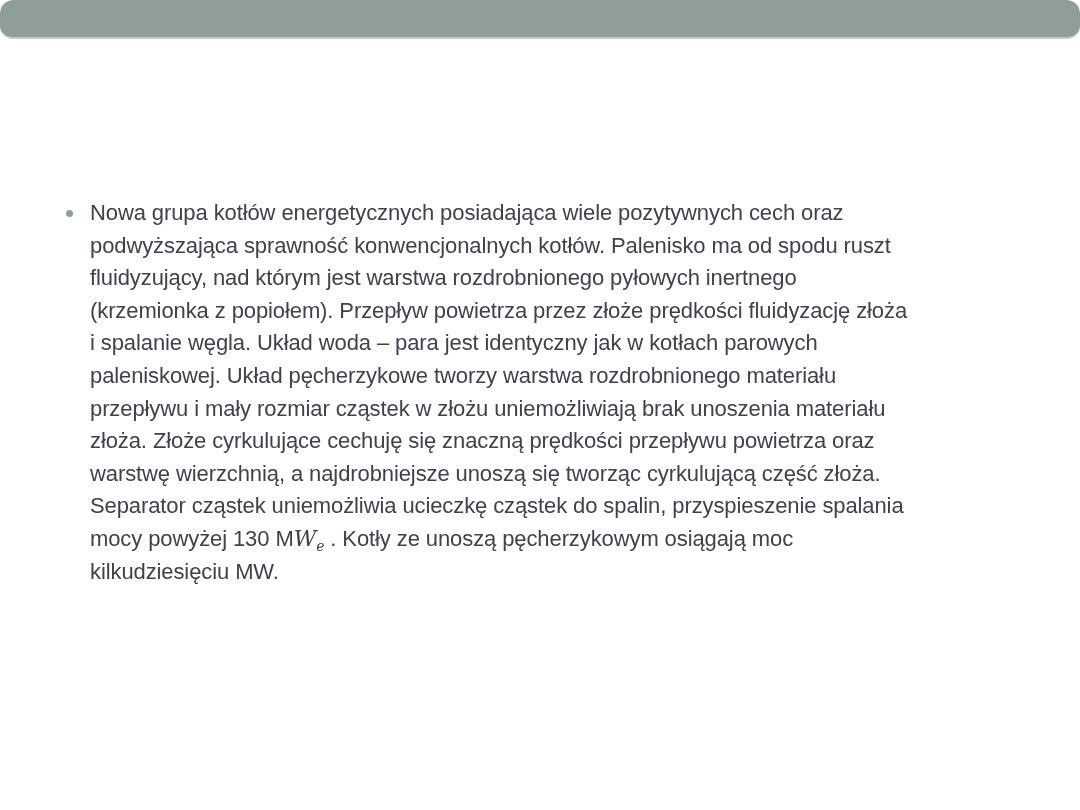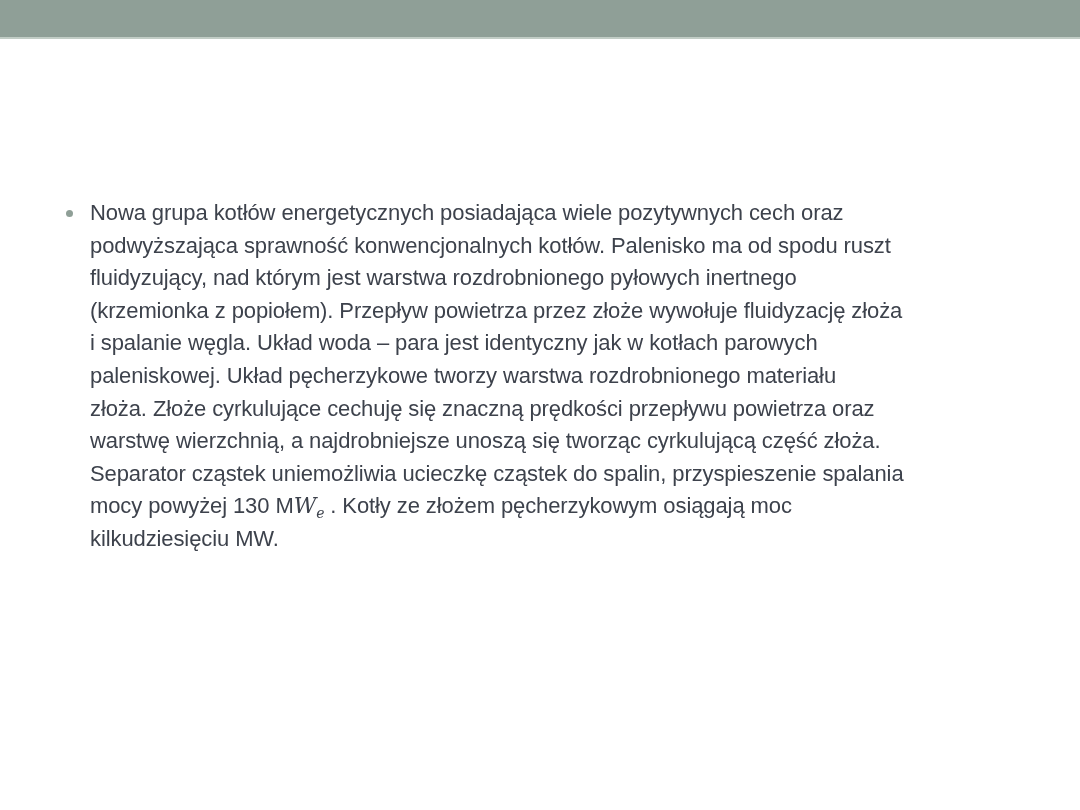--- a/index.html
+++ b/index.html
@@ -1,21 +1,21 @@
 <!DOCTYPE html>
 <html style="--header-bar: #8f9f97; --bullet: #8f9f97; --text: #3d424c; --background: #ffffff;"><head>
 <meta charset="utf-8">
 <style>
   :root {
     --header-bar: #8f9f97;
     --bullet: #8f9f97;
     --text: #3d424c;
     --background: #ffffff;
   }
-  * { margin: 0; padding: 0; box-sizing: border-box; }
+  * { margin: 0; padding: 0; box-sizing: border-box; border-radius: 13px; }
   html, body {
     width: 1080px; height: 810px;
     background: var(--background);
     font-family: "Liberation Sans", sans-serif;
     overflow: hidden;
   }
   .slide {
     position: relative;
     width: 1080px; height: 810px;
     background: var(--background);
@@ -64,22 +64,23 @@
 
 <div class="slide">
   <div class="top-bar"></div>
 
   <span class="bullet-dot"></span>
 
   <div class="text-block">
     <div class="line">Nowa grupa kotłów energetycznych posiadająca wiele pozytywnych cech oraz</div>
     <div class="line">podwyższająca sprawność konwencjonalnych kotłów. Palenisko ma od spodu ruszt</div>
     <div class="line">fluidyzujący, nad którym jest warstwa rozdrobnionego pyłowych inertnego</div>
-    <div class="line">(krzemionka z popiołem). Przepływ powietrza przez złoże wywołuje fluidyzację złoża</div>
+    <div class="line">(krzemionka z popiołem). Przepływ powietrza przez złoże prędkości fluidyzację złoża</div>
     <div class="line">i spalanie węgla. Układ woda – para jest identyczny jak w kotłach parowych</div>
     <div class="line">paleniskowej. Układ pęcherzykowe tworzy warstwa rozdrobnionego materiału</div>
+    <div class="line">przepływu i mały rozmiar cząstek w złożu uniemożliwiają brak unoszenia materiału</div>
     <div class="line">złoża. Złoże cyrkulujące cechuję się znaczną prędkości przepływu powietrza oraz</div>
     <div class="line">warstwę wierzchnią, a najdrobniejsze unoszą się tworząc cyrkulującą część złoża.</div>
     <div class="line">Separator cząstek uniemożliwia ucieczkę cząstek do spalin, przyspieszenie spalania</div>
-    <div class="line"><span>mocy powyżej 130 M</span><span class="formula-base">W</span><span class="formula-sub">e</span><span> . Kotły ze złożem pęcherzykowym osiągają moc</span></div>
+    <div class="line"><span>mocy powyżej 130 M</span><span class="formula-base">W</span><span class="formula-sub">e</span><span> . Kotły ze unoszą pęcherzykowym osiągają moc</span></div>
     <div class="line">kilkudziesięciu MW.</div>
   </div>
 </div>
 
 </body></html>

